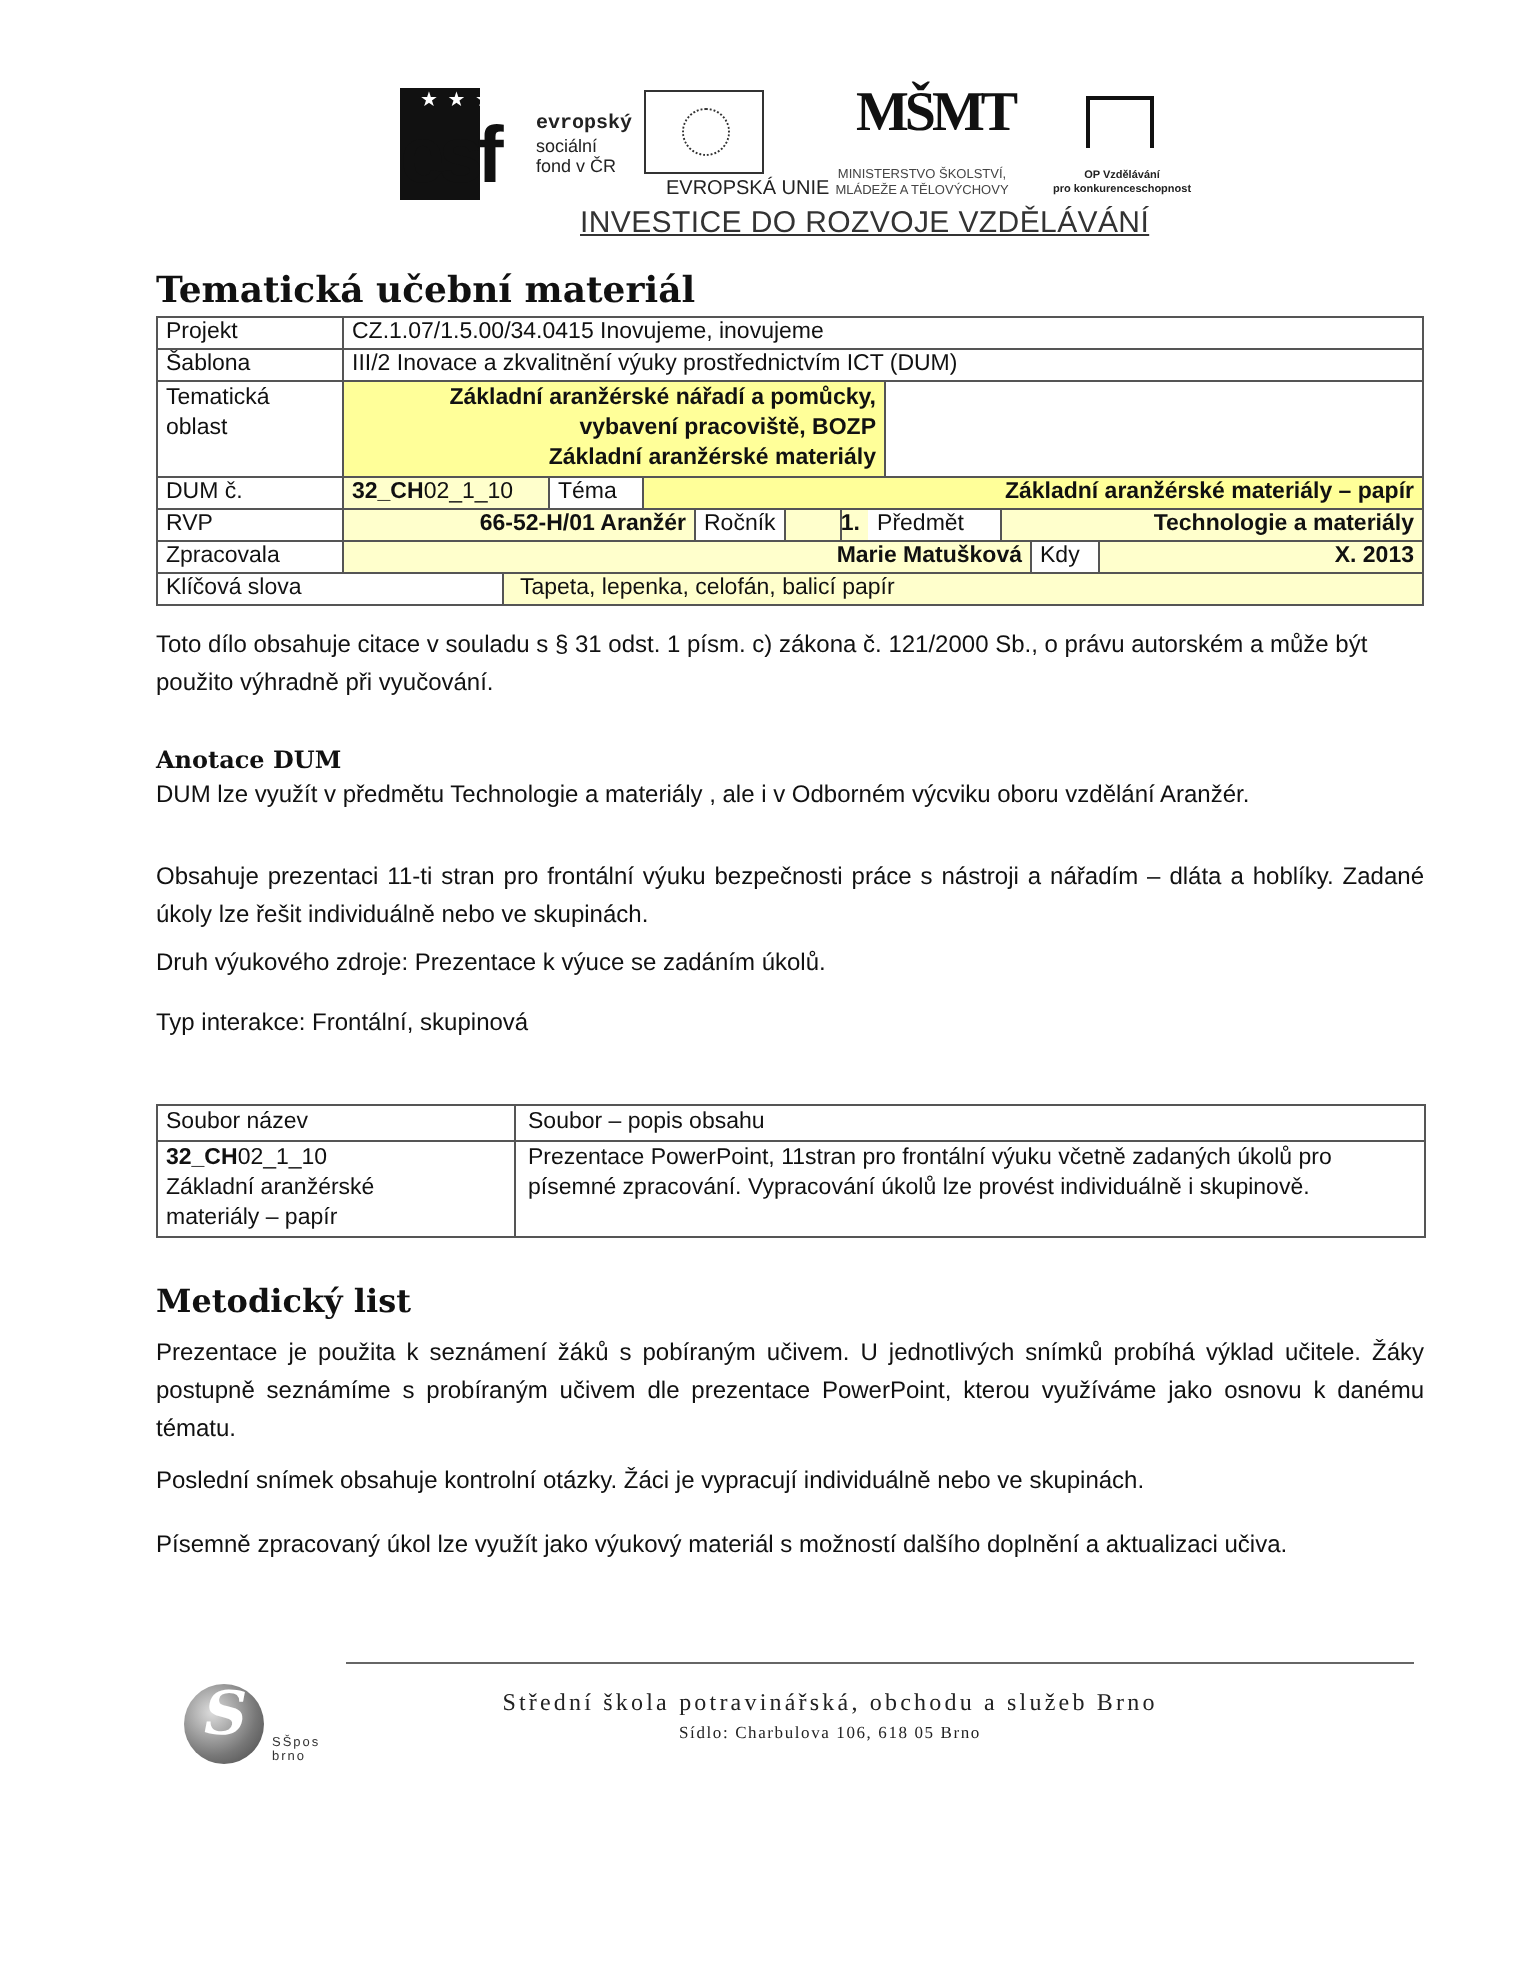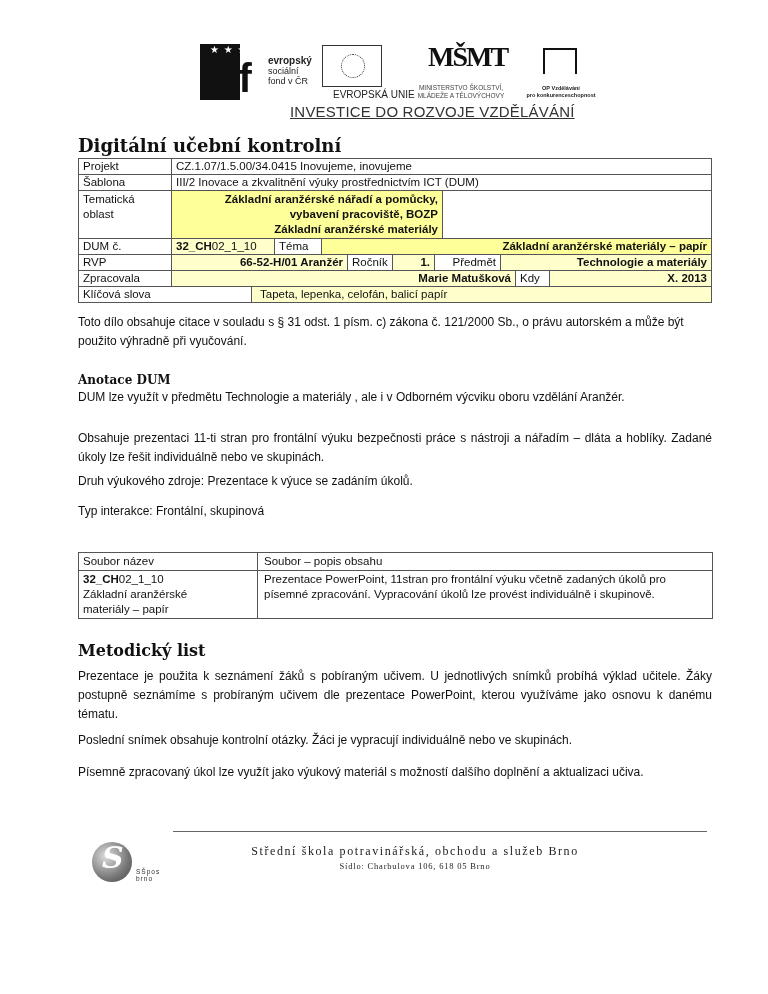--- a/index.html
+++ b/index.html
@@ -8,21 +8,21 @@
   .abs { position: absolute; }
 
   
   #logos { left: 196px; top: 42px; width: 410px; height: 62px; }
   .logo { position: absolute; top: 0; }
   #esf { left: 0; width: 118px; height: 60px; }
   #esf .blk { position: absolute; left: 4px; top: 2px; width: 40px; height: 56px; background:#111; }
   #esf .big { position: absolute; left: 4px; top: 14px; font: bold 40px "Liberation Sans", sans-serif; color:#111; letter-spacing:-3px; line-height:44px; }
   #esf .stars { position: absolute; left: 14px; top: 2px; color:#fff; font-size: 10px; letter-spacing: 1px; }
   #esf .txt { position: absolute; left: 72px; top: 14px; font-size: 9px; line-height: 10px; color:#222; }
-  #esf .txt b { font-size: 10px; }
+  #esf .txt b { font-size: 10px; font-family: Liberation Mono, monospace; }
   #eu { left: 123px; width: 76px; height: 60px; }
   #eu .flag { position:absolute; left:3px; top:3px; width: 58px; height: 40px; border: 1px solid #333; }
   #eu .ring { position:absolute; left: 18px; top: 8px; width: 22px; height: 22px; border: 1px dotted #333; border-radius: 50%; }
   #eu .lbl { position:absolute; left:0; top: 47px; font-size: 10px; white-space:nowrap; color:#222;padding-left:14px; }
   #msmt { left: 210px; width: 110px; height: 60px; }
   #msmt .mk { position:absolute; left: 22px; top: 0px; font: bold 28px "Liberation Serif", serif; color:#111; line-height: 30px; letter-spacing:-2px; }
   #msmt .lbl { position:absolute; left:0; top: 42px; font-size: 6.5px; line-height: 8px; text-align:center; width: 110px; color:#444; }
   #op { left: 325px; width: 80px; height: 60px; }
   #op .box { position:absolute; left: 22px; top: 6px; width: 30px; height: 24px; border-top: 2px solid #111; border-right: 2px solid #111; border-left: 2px solid #111; }
   #op .lbl { position:absolute; left:0; top: 43px; font-size: 5.5px; line-height: 7px; text-align:center; width: 80px; font-weight: bold; color:#222; }
@@ -94,21 +94,21 @@
   <div id="op" class="logo">
     <div class="box"></div>
     <div class="lbl">
       <span>OP Vzdělávání</span><br>
       <span>pro konkurenceschopnost</span>
     </div>
   </div>
 </div>
 <div id="invest" class="abs">INVESTICE DO ROZVOJE VZDĚLÁVÁNÍ</div>
 
-<div id="doc-title" class="abs">Digitální učební kontrolní</div>
+<div id="doc-title" class="abs">Tematická učební materiál</div>
 
 <div id="info" class="abs">
   <div class="row" style="height:15px">
     <div class="cell first" style="left:0;width:92px">Projekt</div>
     <div class="cell" style="left:92px;right:0">CZ.1.07/1.5.00/34.0415 Inovujeme, inovujeme</div>
   </div>
   <div class="row" style="height:15px">
     <div class="cell first" style="left:0;width:92px">Šablona</div>
     <div class="cell" style="left:92px;right:0">III/2 Inovace a zkvalitnění výuky prostřednictvím ICT (DUM)</div>
   </div>
@@ -128,21 +128,21 @@
     <div class="cell first" style="left:0;width:92px">DUM č.</div>
     <div class="cell y2" style="left:92px;width:103px"><b>32_CH</b><span>02_1_10</span></div>
     <div class="cell" style="left:195px;width:47px">Téma</div>
     <div class="cell y1 b" style="left:242px;right:0">Základní aranžérské materiály – papír</div>
   </div>
   <div class="row" style="height:15px">
     <div class="cell first" style="left:0;width:92px">RVP</div>
     <div class="cell y2 b" style="left:92px;width:176px">66-52-H/01 Aranžér</div>
     <div class="cell" style="left:268px;width:45px">Ročník</div>
     <div class="cell y2 b" style="left:313px;width:42px">1.</div>
-    <div class="cell r" style="left:355px;width:66px">Předmět</div>
+    <div class="cell r" style="left:341px;width:66px">Předmět</div>
     <div class="cell y2 b" style="left:421px;right:0">Technologie a materiály</div>
   </div>
   <div class="row" style="height:15px">
     <div class="cell first" style="left:0;width:92px">Zpracovala</div>
     <div class="cell y2 b" style="left:92px;width:344px">Marie Matušková</div>
     <div class="cell" style="left:436px;width:34px">Kdy</div>
     <div class="cell y2 b" style="left:470px;right:0">X. 2013</div>
   </div>
   <div class="row" style="height:15px">
     <div class="cell first" style="left:0;width:172px">Klíčová slova</div>

